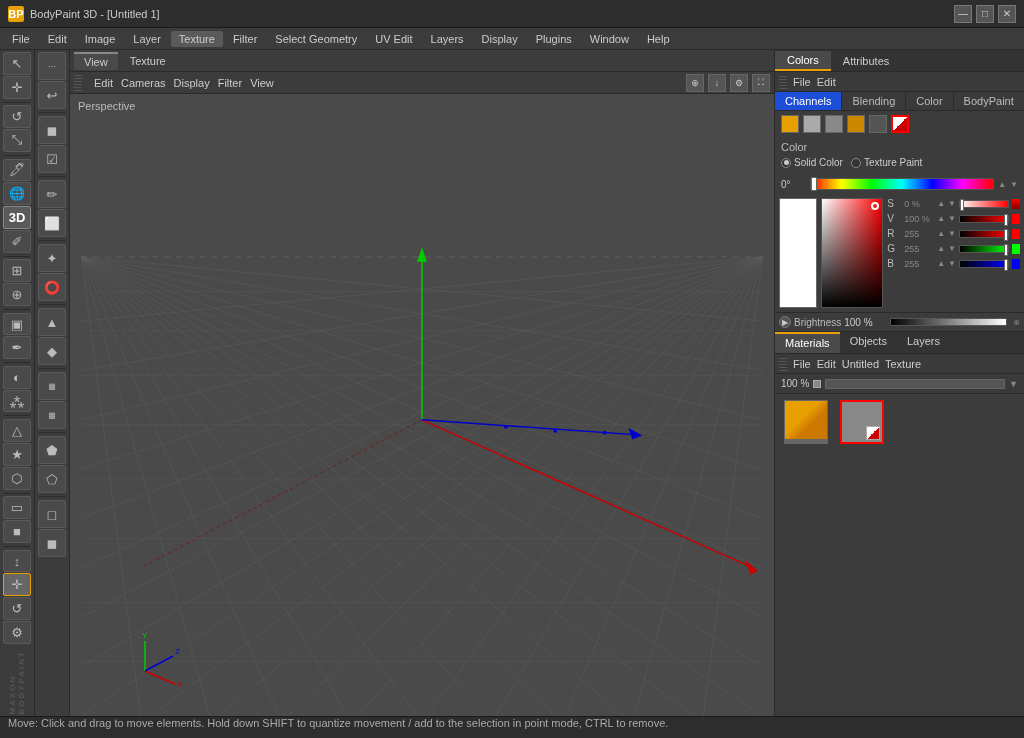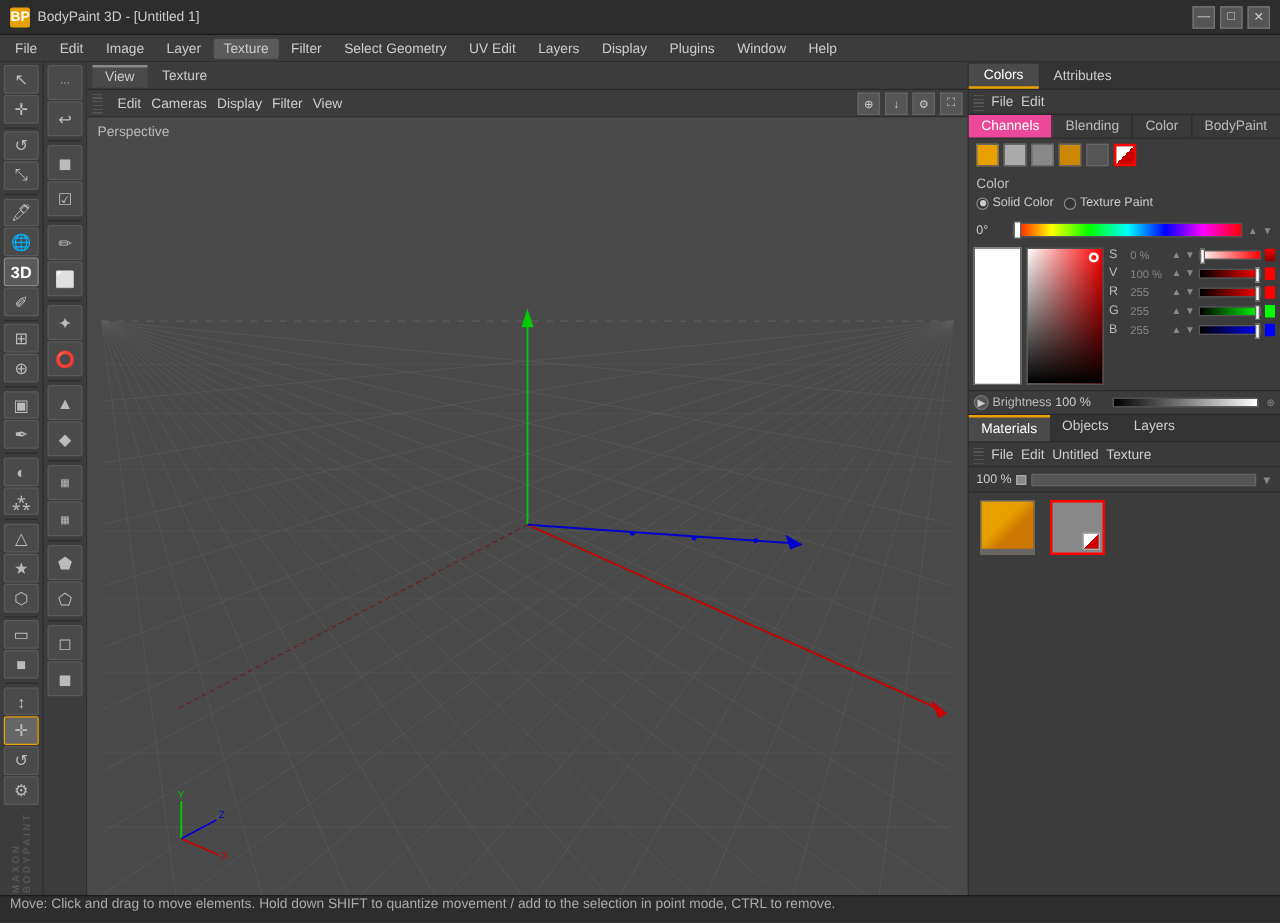--- a/index.html
+++ b/index.html
@@ -87,21 +87,21 @@
     .panel-header { display: flex; align-items: center; height: 22px; background: #333; border-bottom: 1px solid #2a2a2a; }
     .panel-tab { padding: 3px 12px; font-size: 11px; color: #ccc; cursor: pointer; }
     .panel-tab.active { background: #4a4a4a; color: #fff; border-bottom: 2px solid #e8a000; }
     .panel-toolbar { display: flex; align-items: center; height: 20px; background: #3a3a3a; border-bottom: 1px solid #2a2a2a; padding: 0 4px; gap: 6px; }
     .panel-grip { width: 8px; height: 14px; background: repeating-linear-gradient(0deg, #555 0px, #555 1px, transparent 1px, transparent 3px); }
     .panel-menu-item { color: #ccc; font-size: 11px; cursor: pointer; }
 
     
     .sub-tabs { display: flex; background: #3a3a3a; border-bottom: 1px solid #2a2a2a; }
     .sub-tab { padding: 3px 10px; font-size: 11px; color: #bbb; cursor: pointer; border-right: 1px solid #2a2a2a; }
-    .sub-tab.active { background: #ec4899; color: #fff; }
+    .sub-tab.active { background: #1d4ed8; color: #fff; }
 
     
     .channels-row { display: flex; align-items: center; padding: 4px 6px; gap: 4px; background: #3c3c3c; }
     .channel-swatch { width: 18px; height: 18px; border: 1px solid #666; cursor: pointer; }
     .channel-swatch.orange { background: #e8a000; }
     .channel-swatch.orange2 { background: #cc8800; }
     .channel-swatch.red-white { background: linear-gradient(135deg, #fff 50%, #cc0000 50%); border: 2px solid #f00; }
 
     
     .color-section { padding: 4px 6px; }

